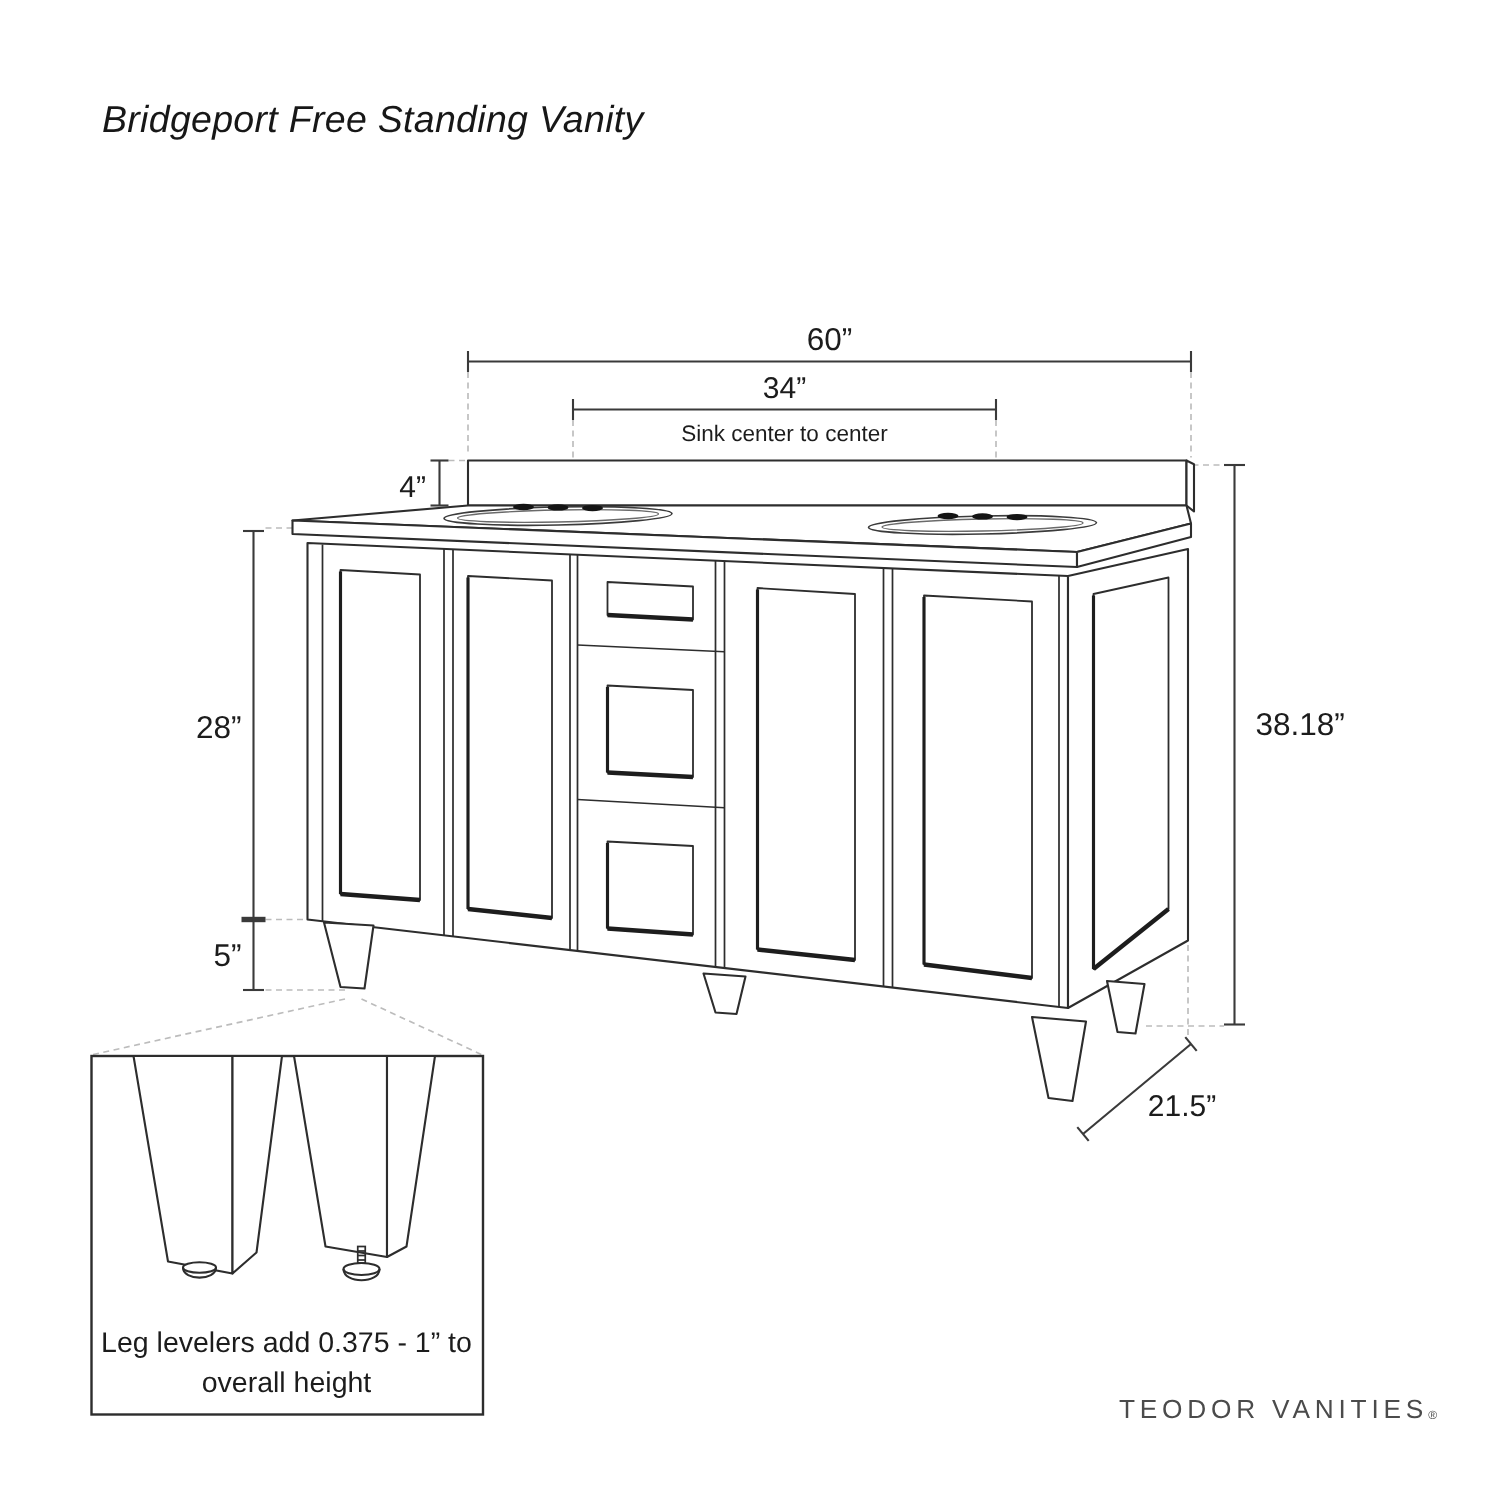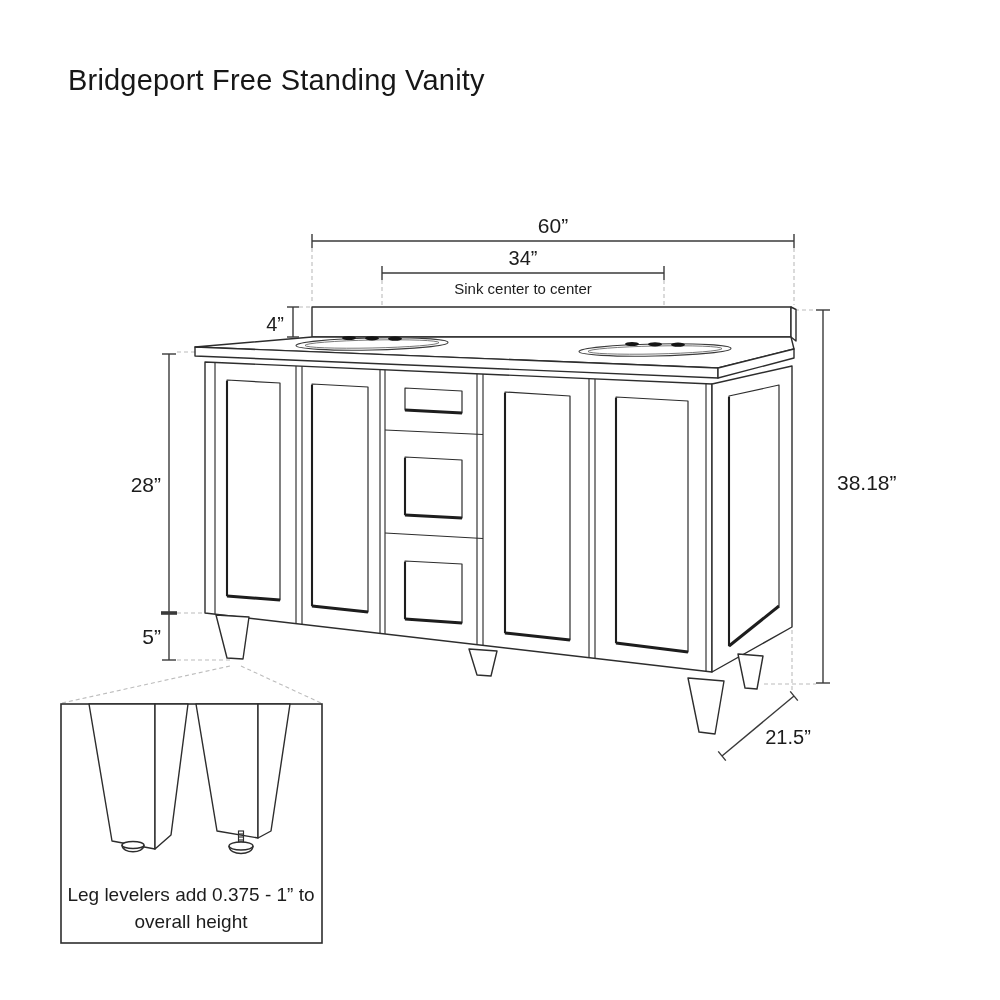--- a/index.html
+++ b/index.html
@@ -4,22 +4,22 @@
 <style>
   html,body{margin:0;padding:0;}
   body{
     width:1000px;height:1000px;position:relative;background:#ffffff;
     font-family:"Liberation Sans","DejaVu Sans",sans-serif;
     -webkit-font-smoothing:antialiased;
   }
   .page{position:absolute;inset:0;width:1000px;height:1000px;overflow:hidden;}
   .title{
     position:absolute;left:68px;top:58px;
-    font-size:29px;line-height:45px;color:#171717;font-weight:400;
-    letter-spacing:0.2px;white-space:nowrap;
+    font-size:25px;line-height:45px;color:#171717;font-weight:400;
+    letter-spacing:0.2px;white-space:nowrap;font-style:italic;
   }
   .diagram-svg{position:absolute;left:0;top:0;width:1000px;height:1000px;}
   .logo{
     position:absolute;top:929px;right:42px;
     font-size:17.5px;letter-spacing:3.2px;color:#4b4b4b;font-weight:400;
     white-space:nowrap;
   }
   .logo .reg{font-size:8px;letter-spacing:0;vertical-align:-1px;}
   
   .ln{stroke:#2d2d2d;stroke-width:1.4;fill:none;stroke-linejoin:round;}
@@ -231,14 +231,17 @@
         <line class="ln-thin" x1="238.5" y1="837" x2="243.5" y2="837"></line>
         <line class="ln-thin" x1="238.5" y1="840" x2="243.5" y2="840"></line>
         <ellipse class="ln-fill" cx="241" cy="846" rx="12" ry="4"></ellipse>
         <path class="ln" d="M229,846 C229,856 253,856 253,846"></path>
       </g>
       <text class="dimtxt" x="191" y="901" font-size="19" text-anchor="middle">Leg levelers add 0.375 - 1” to</text>
       <text class="dimtxt" x="191" y="928" font-size="19" text-anchor="middle">overall height</text>
     </g>
   </svg>
 
+  <div class="logo">
+    <span>TEODOR VANITIES</span><span class="reg">®</span>
+  </div>
 
 </div>
 
 </body></html>

